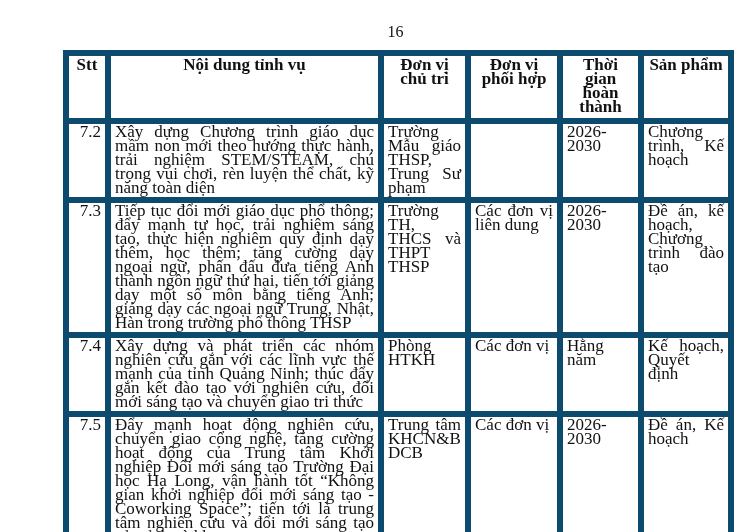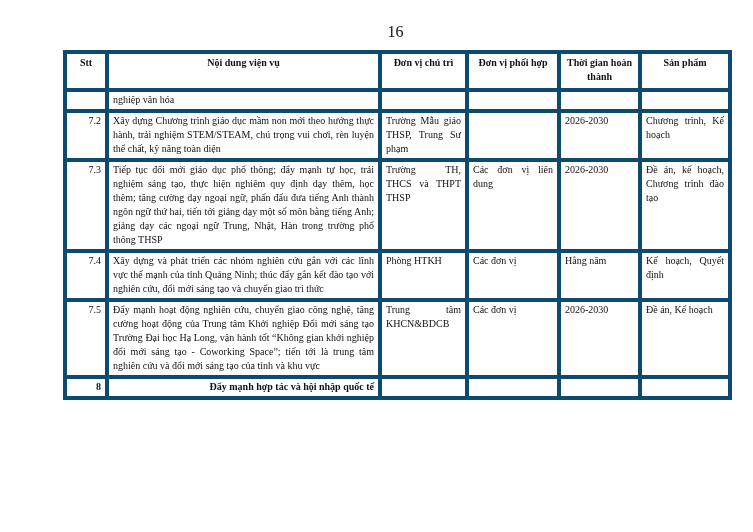--- a/index.html
+++ b/index.html
@@ -26,24 +26,24 @@
   }
   table.schedule {
     position: absolute;
     top: 50px;
     left: 63px;
     width: 665px;
     border-collapse: collapse;
     table-layout: fixed;
   }
   .schedule th, .schedule td {
-    border: 4px solid #0c4a6e;
+    border: 6px solid #0c4a6e;
     vertical-align: top;
     padding: 1px 4px 2px 4px;
-    font-size: 10px;
+    font-size: 17px;
     line-height: 14px;
     overflow: hidden;
     word-wrap: break-word;
   }
   .schedule th {
     font-weight: bold;
     text-align: center;
     padding-top: 2px;
     padding-bottom: 4px;
   }
@@ -74,36 +74,28 @@
     <col class="col-w-stt">
     <col class="col-w-task">
     <col class="col-w-lead">
     <col class="col-w-coop">
     <col class="col-w-time">
     <col class="col-w-prod">
   </colgroup>
   <thead>
     <tr>
       <th>Stt</th>
-      <th>Nội dung viện vụ</th>
+      <th>Nội dung tỉnh vụ</th>
       <th>Đơn vị chủ trì</th>
       <th>Đơn vị phối hợp</th>
       <th>Thời gian hoàn thành</th>
       <th>Sản phẩm</th>
     </tr>
   </thead>
   <tbody>
-      <tr>
-        <td class="cell-stt"></td>
-        <td class="cell-task">nghiệp văn hóa</td>
-        <td class="cell-lead"></td>
-        <td class="cell-coop"></td>
-        <td class="cell-time"></td>
-        <td class="cell-product"></td>
-      </tr>
       <tr>
         <td class="cell-stt">7.2</td>
         <td class="cell-task">Xây dựng Chương trình giáo dục mầm non mới theo hướng thực hành, trải nghiệm STEM/STEAM, chú trọng vui chơi, rèn luyện thể chất, kỹ năng toàn diện</td>
         <td class="cell-lead">Trường Mẫu giáo THSP, Trung Sư phạm</td>
         <td class="cell-coop"></td>
         <td class="cell-time">2026-2030</td>
         <td class="cell-product">Chương trình, Kế hoạch</td>
       </tr>
       <tr>
         <td class="cell-stt">7.3</td>

